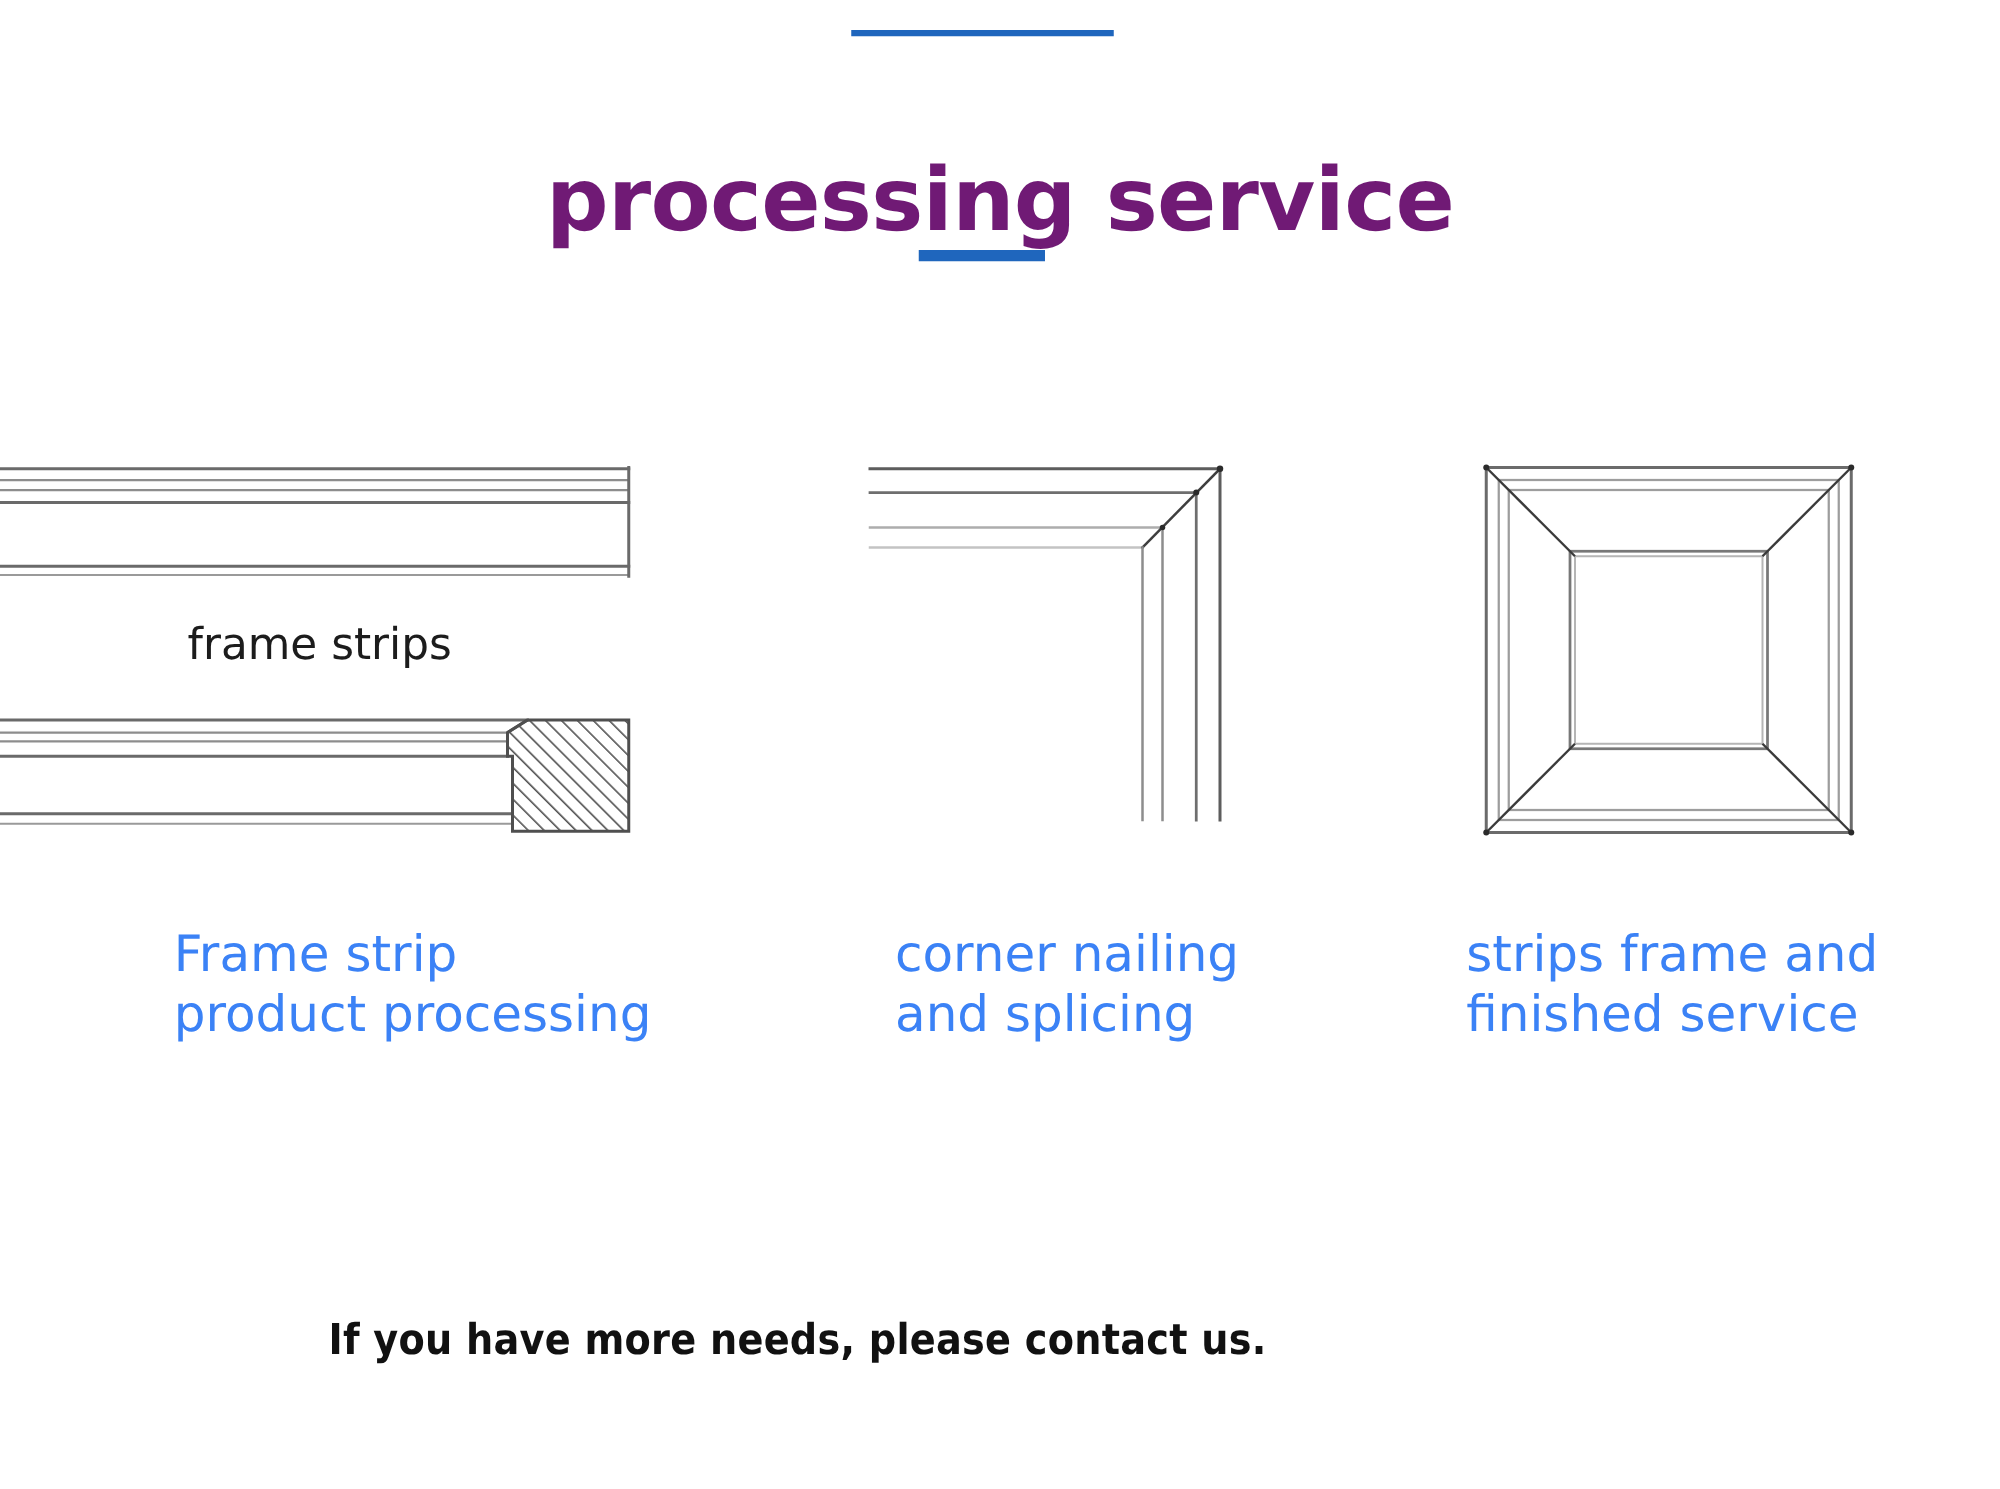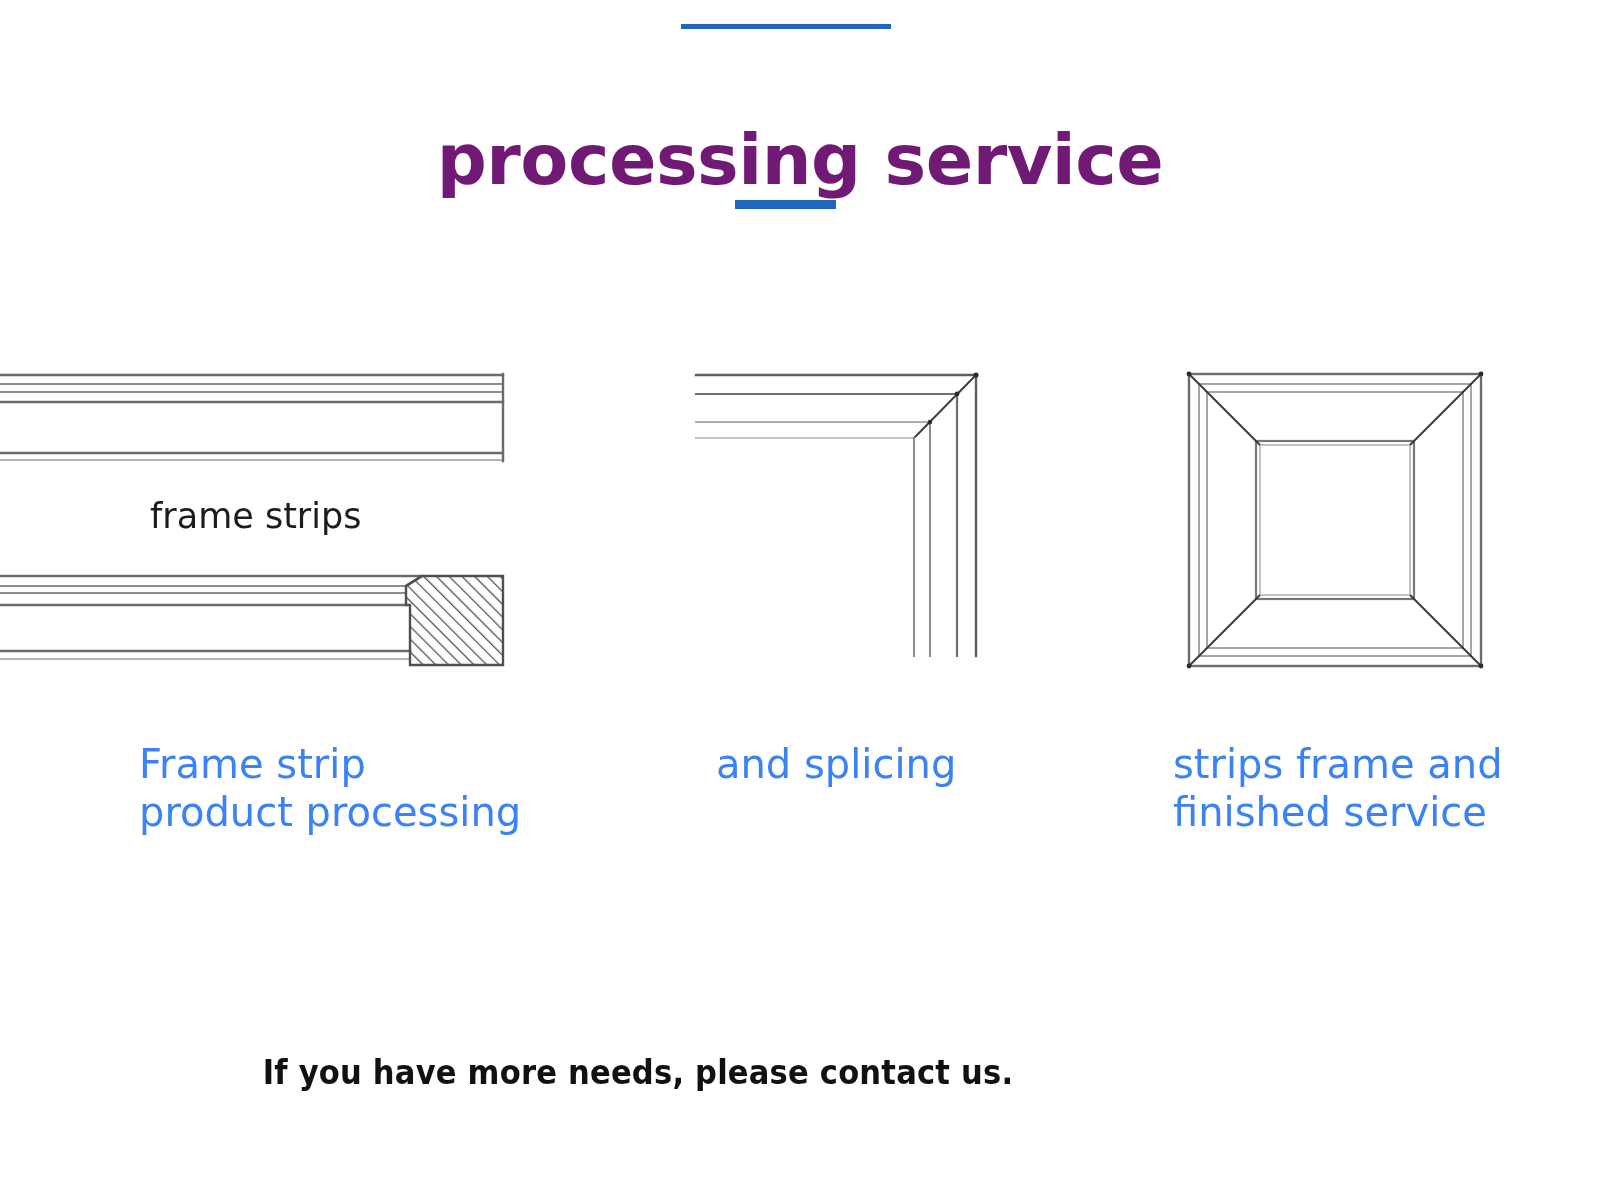--- a/index.html
+++ b/index.html
@@ -200,20 +200,21 @@
     </g>
   </svg>
 </div>
 
 <div class="caption" id="caption-cutting">
   <span class="cap-line">Frame strip</span>
   <span class="cap-line">product processing</span>
 </div>
 
 <div class="caption" id="caption-corner">
+  <span class="cap-line">corner nailing</span>
   <span class="cap-line">and splicing</span>
 </div>
 
 <div class="caption" id="caption-frame">
   <span class="cap-line">strips frame and</span>
   <span class="cap-line">finished service</span>
 </div>
 
 <div class="footer-note">If you have more needs, please contact us.</div>
 

